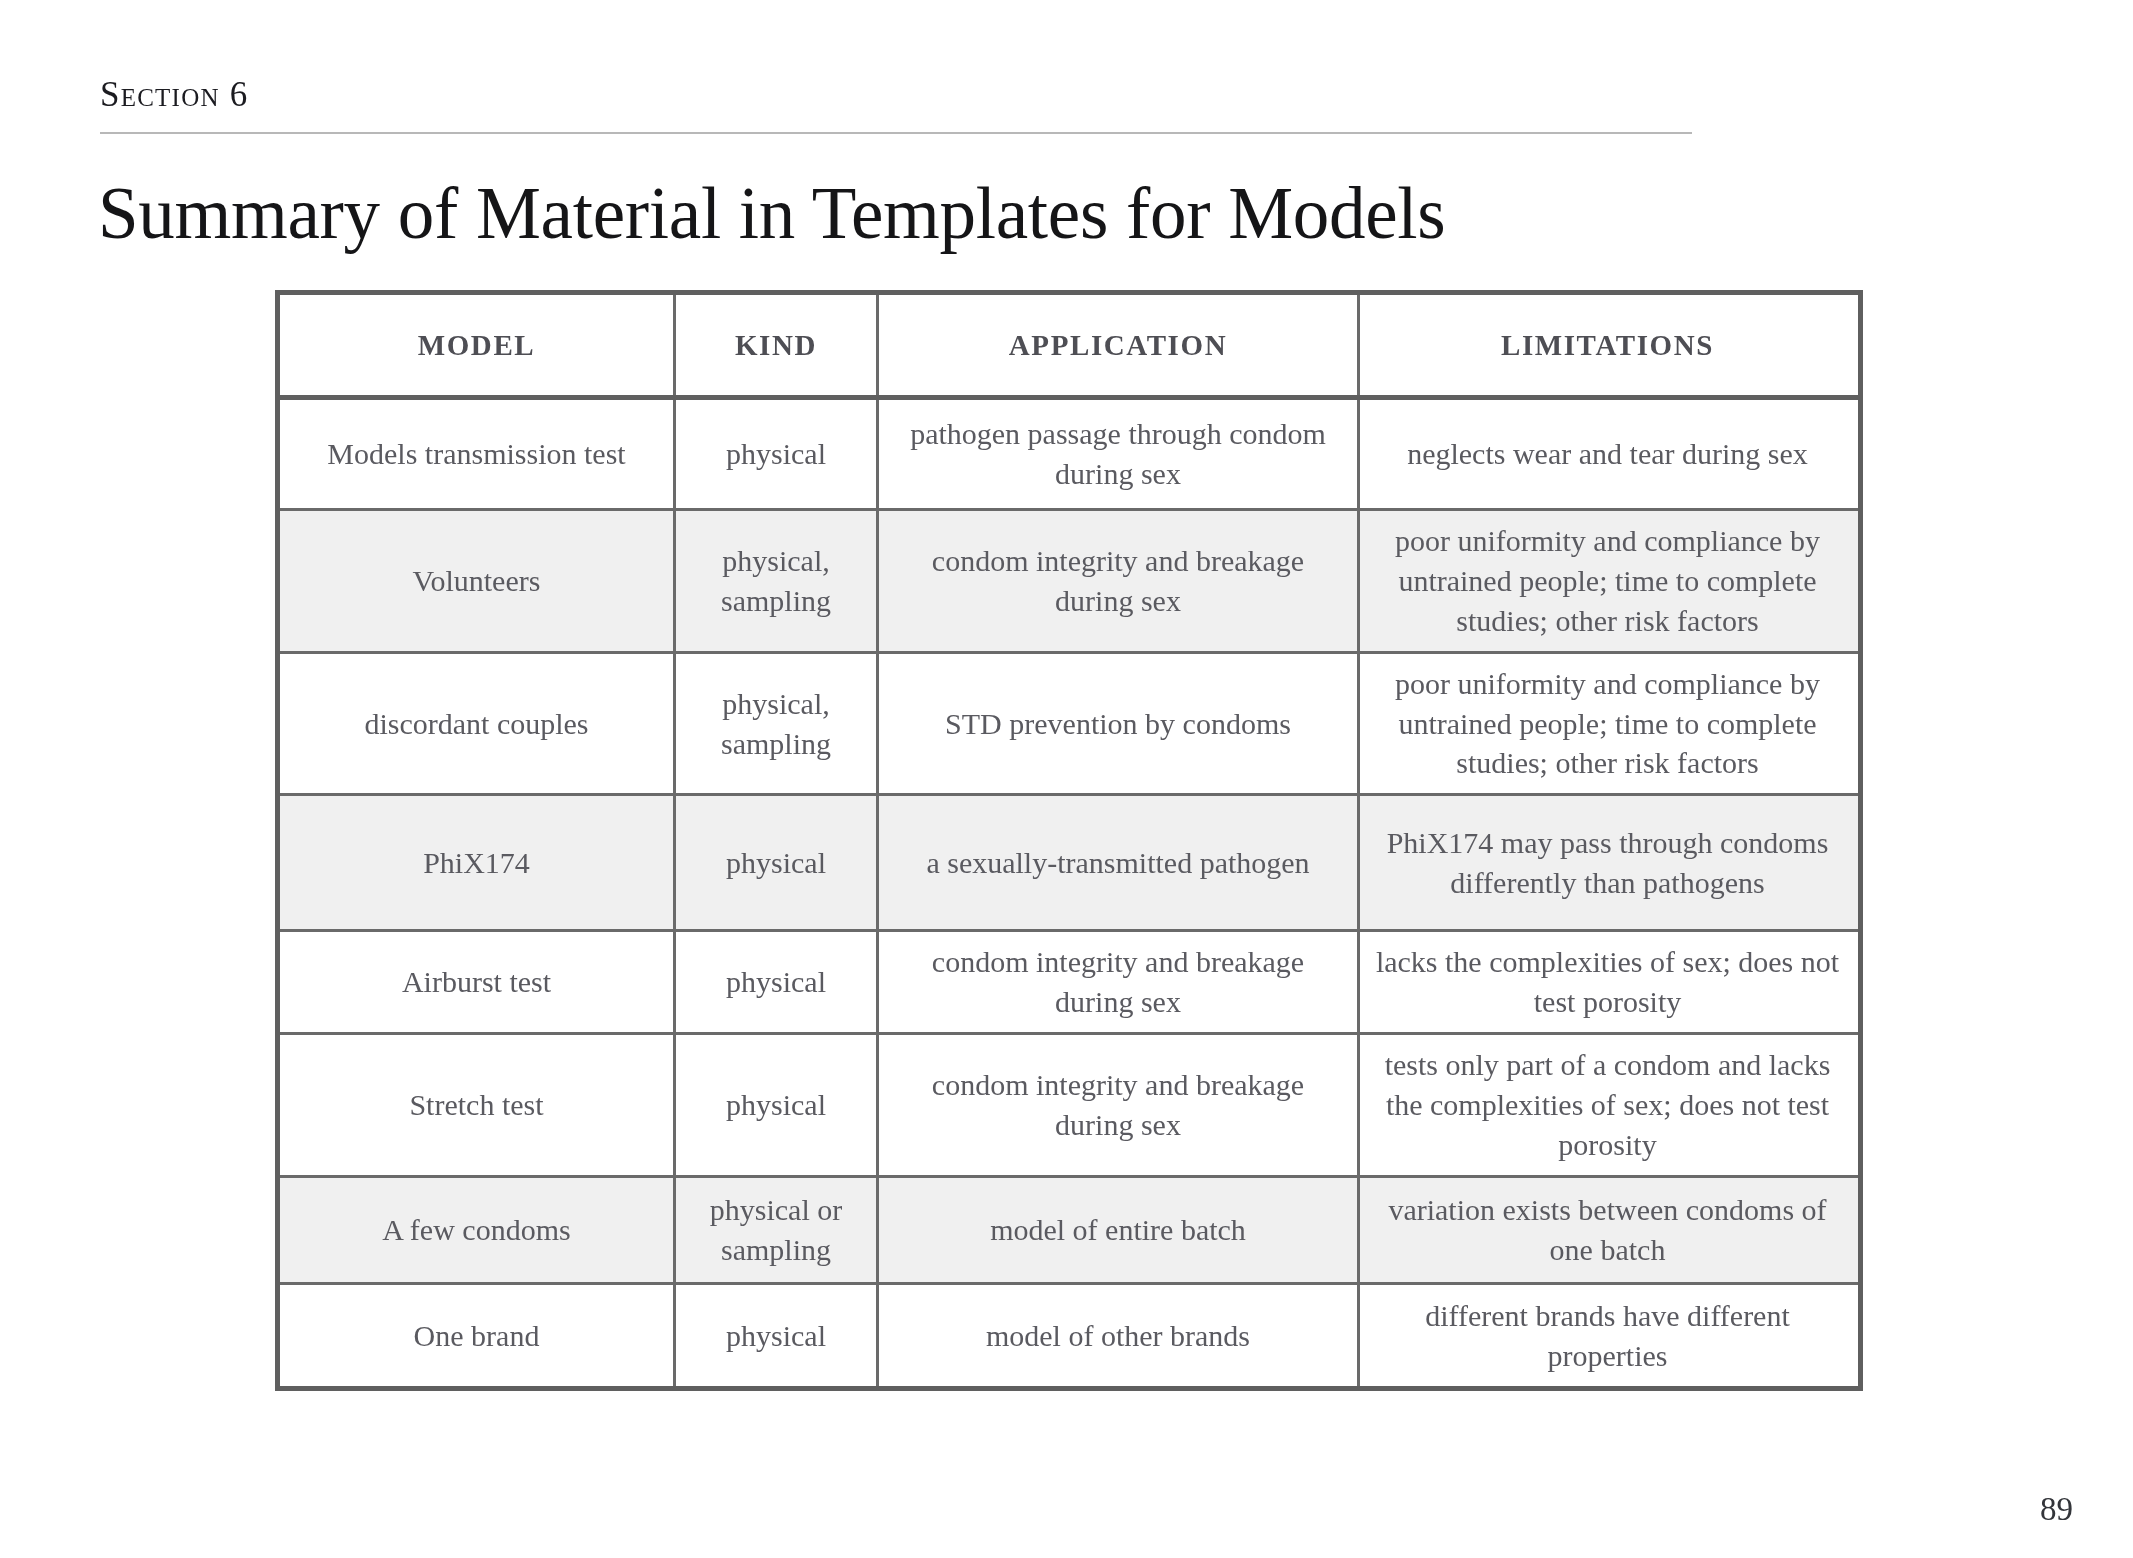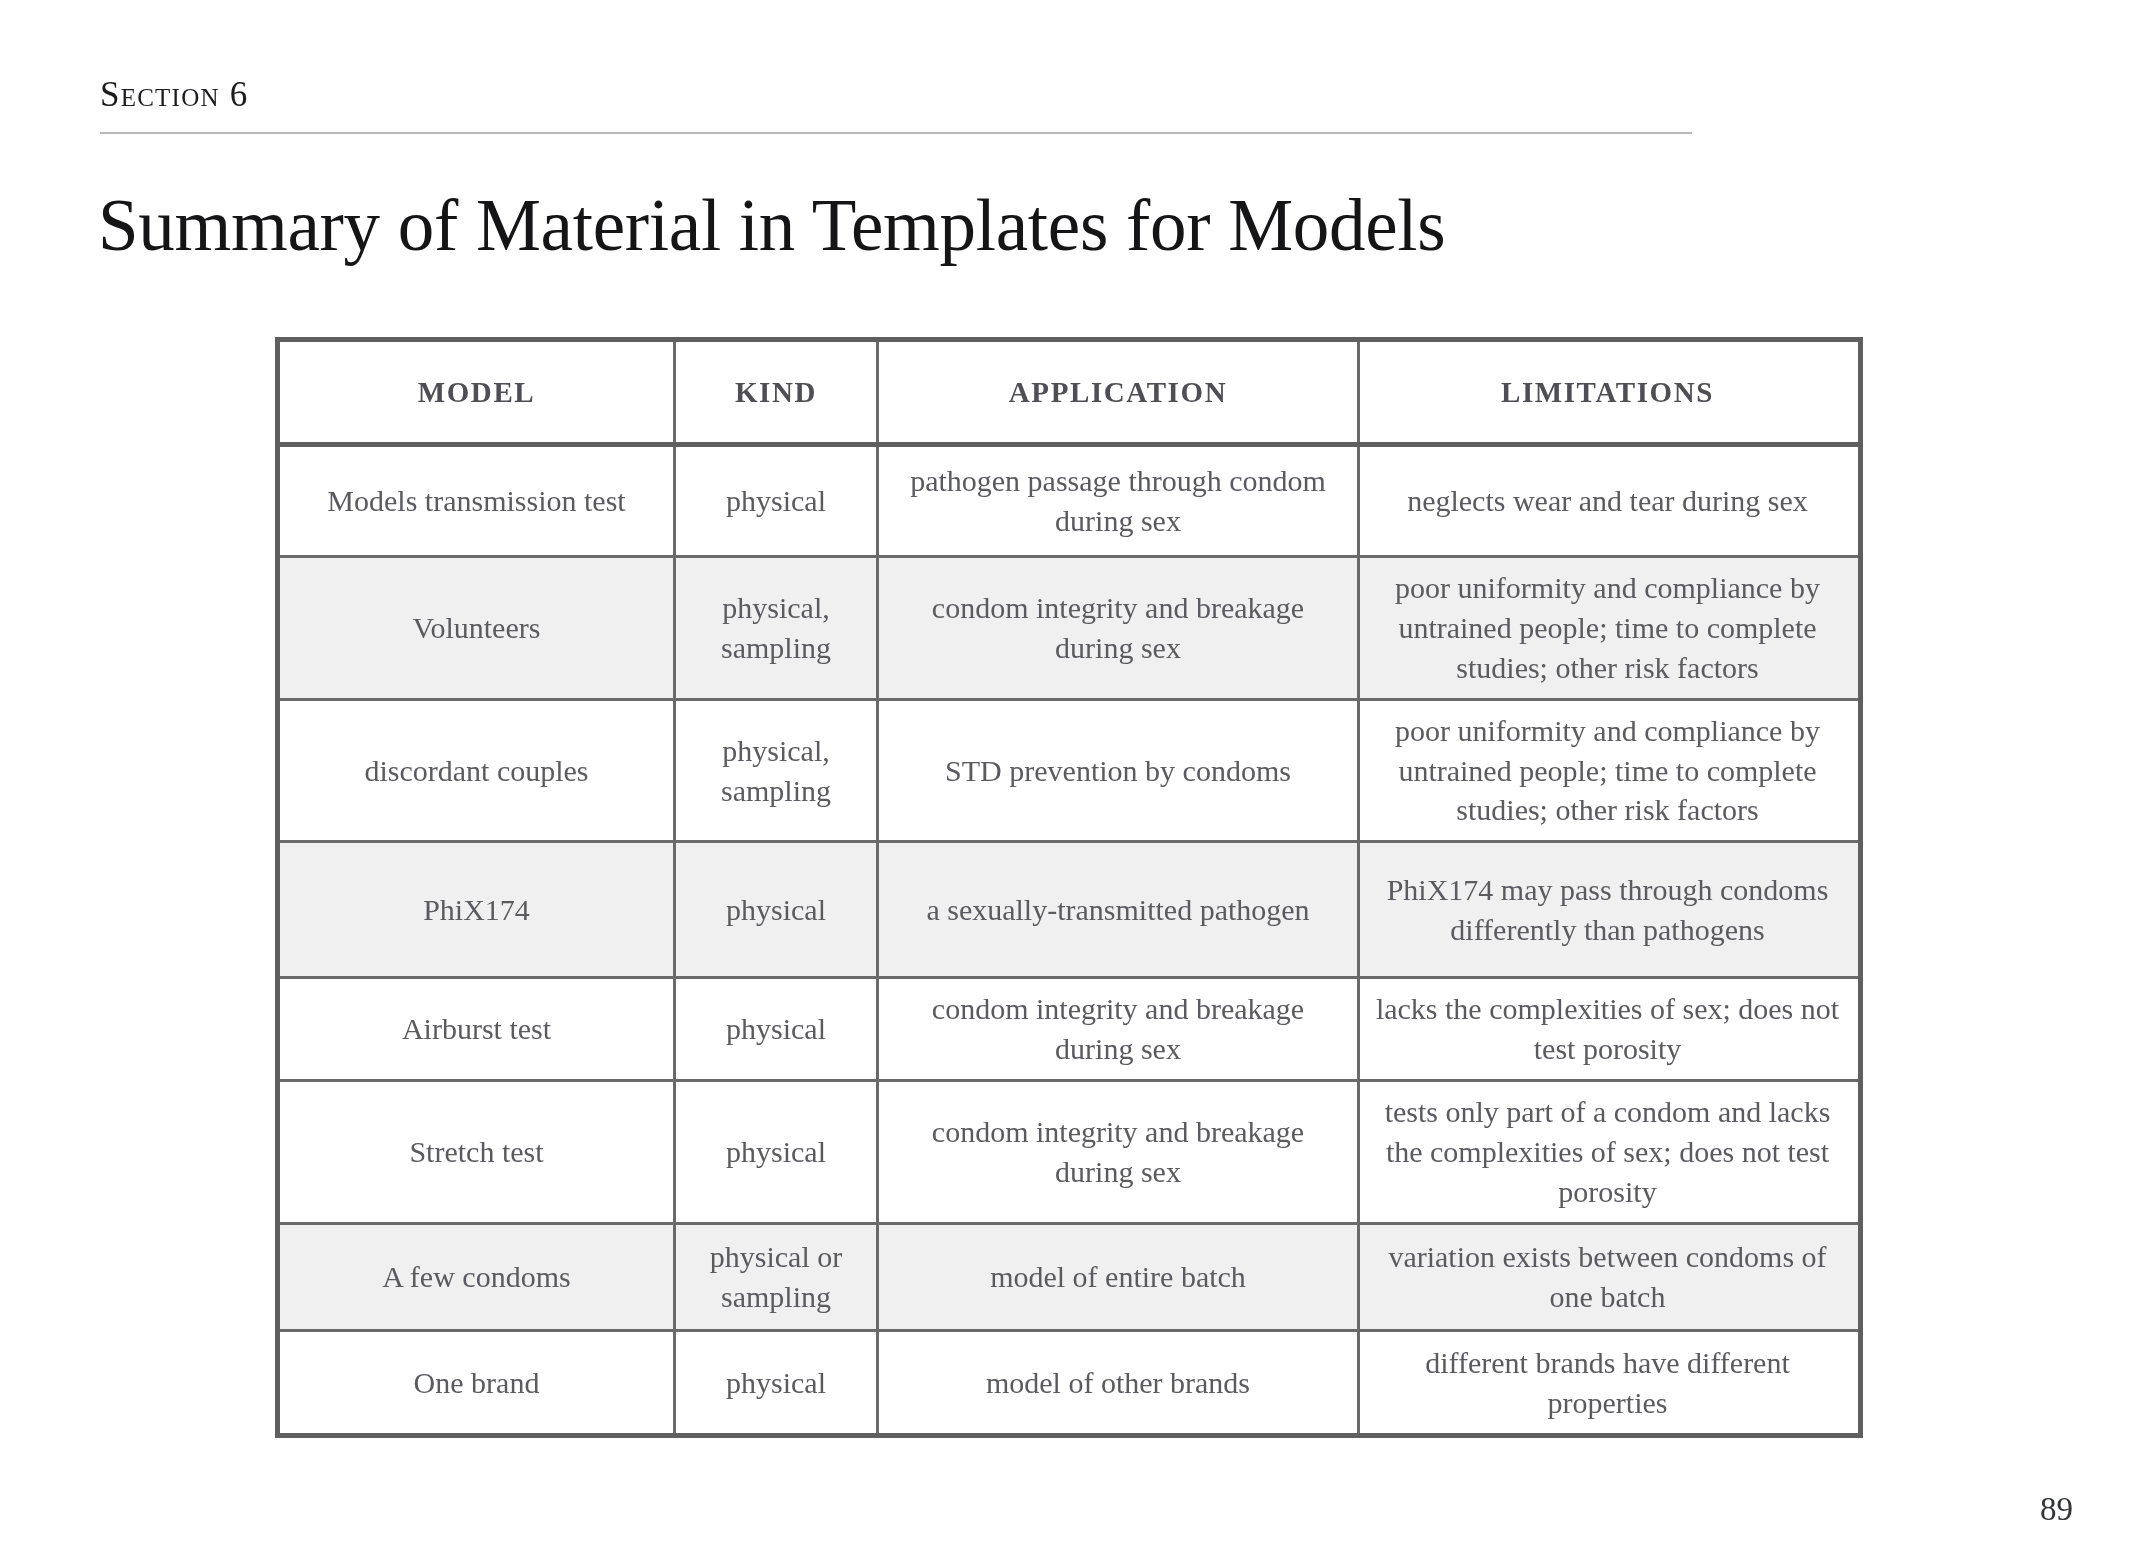--- a/index.html
+++ b/index.html
@@ -34,21 +34,21 @@
     left: 100px;
     top: 132px;
     width: 1592px;
     height: 2px;
     background: #b8b8b8;
   }
 
   .page-title {
     position: absolute;
     left: 98px;
-    top: 136px;
+    top: 124px;
     font-family: "Liberation Serif", "DejaVu Serif", serif;
     font-size: 73px;
     font-weight: 400;
     color: #151517;
     line-height: 1.12;
     letter-spacing: -0.004em;
     white-space: nowrap;
   }
 
   
@@ -58,21 +58,20 @@
     top: 290px;
     width: 1583px;
   }
 
   table.summary {
     width: 100%;
     border-collapse: collapse;
     table-layout: fixed;
     border: 5px solid #5f5f5f;
     background: #7f1d1d;
-    margin-top: 47px;
   }
 
   table.summary col.c-model      { width: 397px; }
   table.summary col.c-kind       { width: 203px; }
   table.summary col.c-app        { width: 481px; }
   table.summary col.c-lim        { width: 502px; }
 
   table.summary th,
   table.summary td {
     border-right: 3px solid #6a6a6a;

